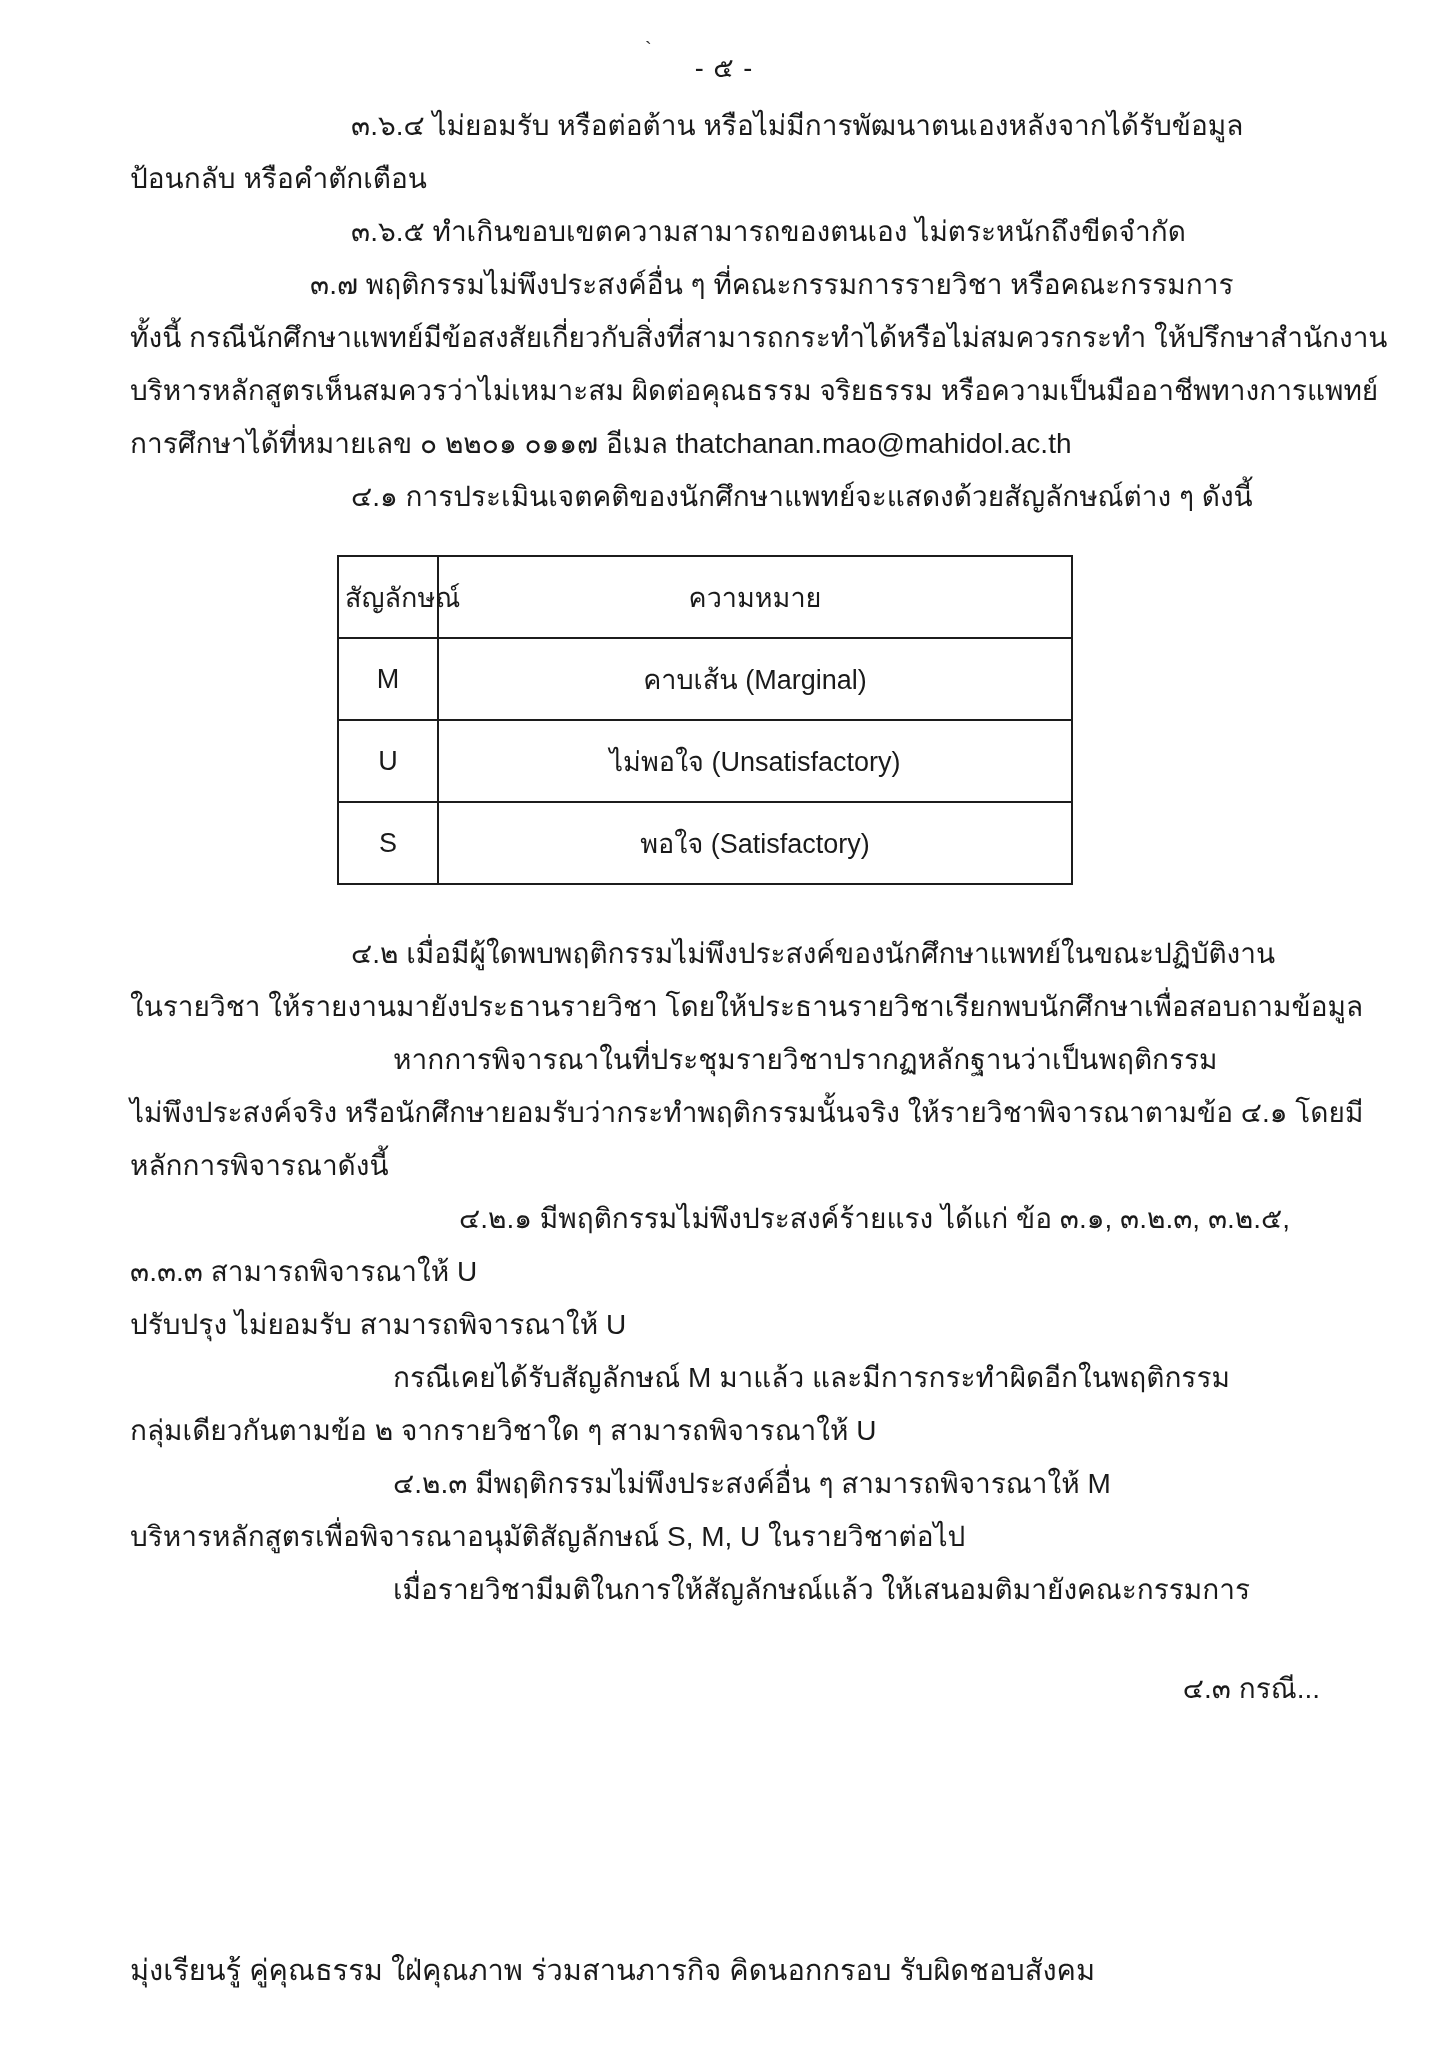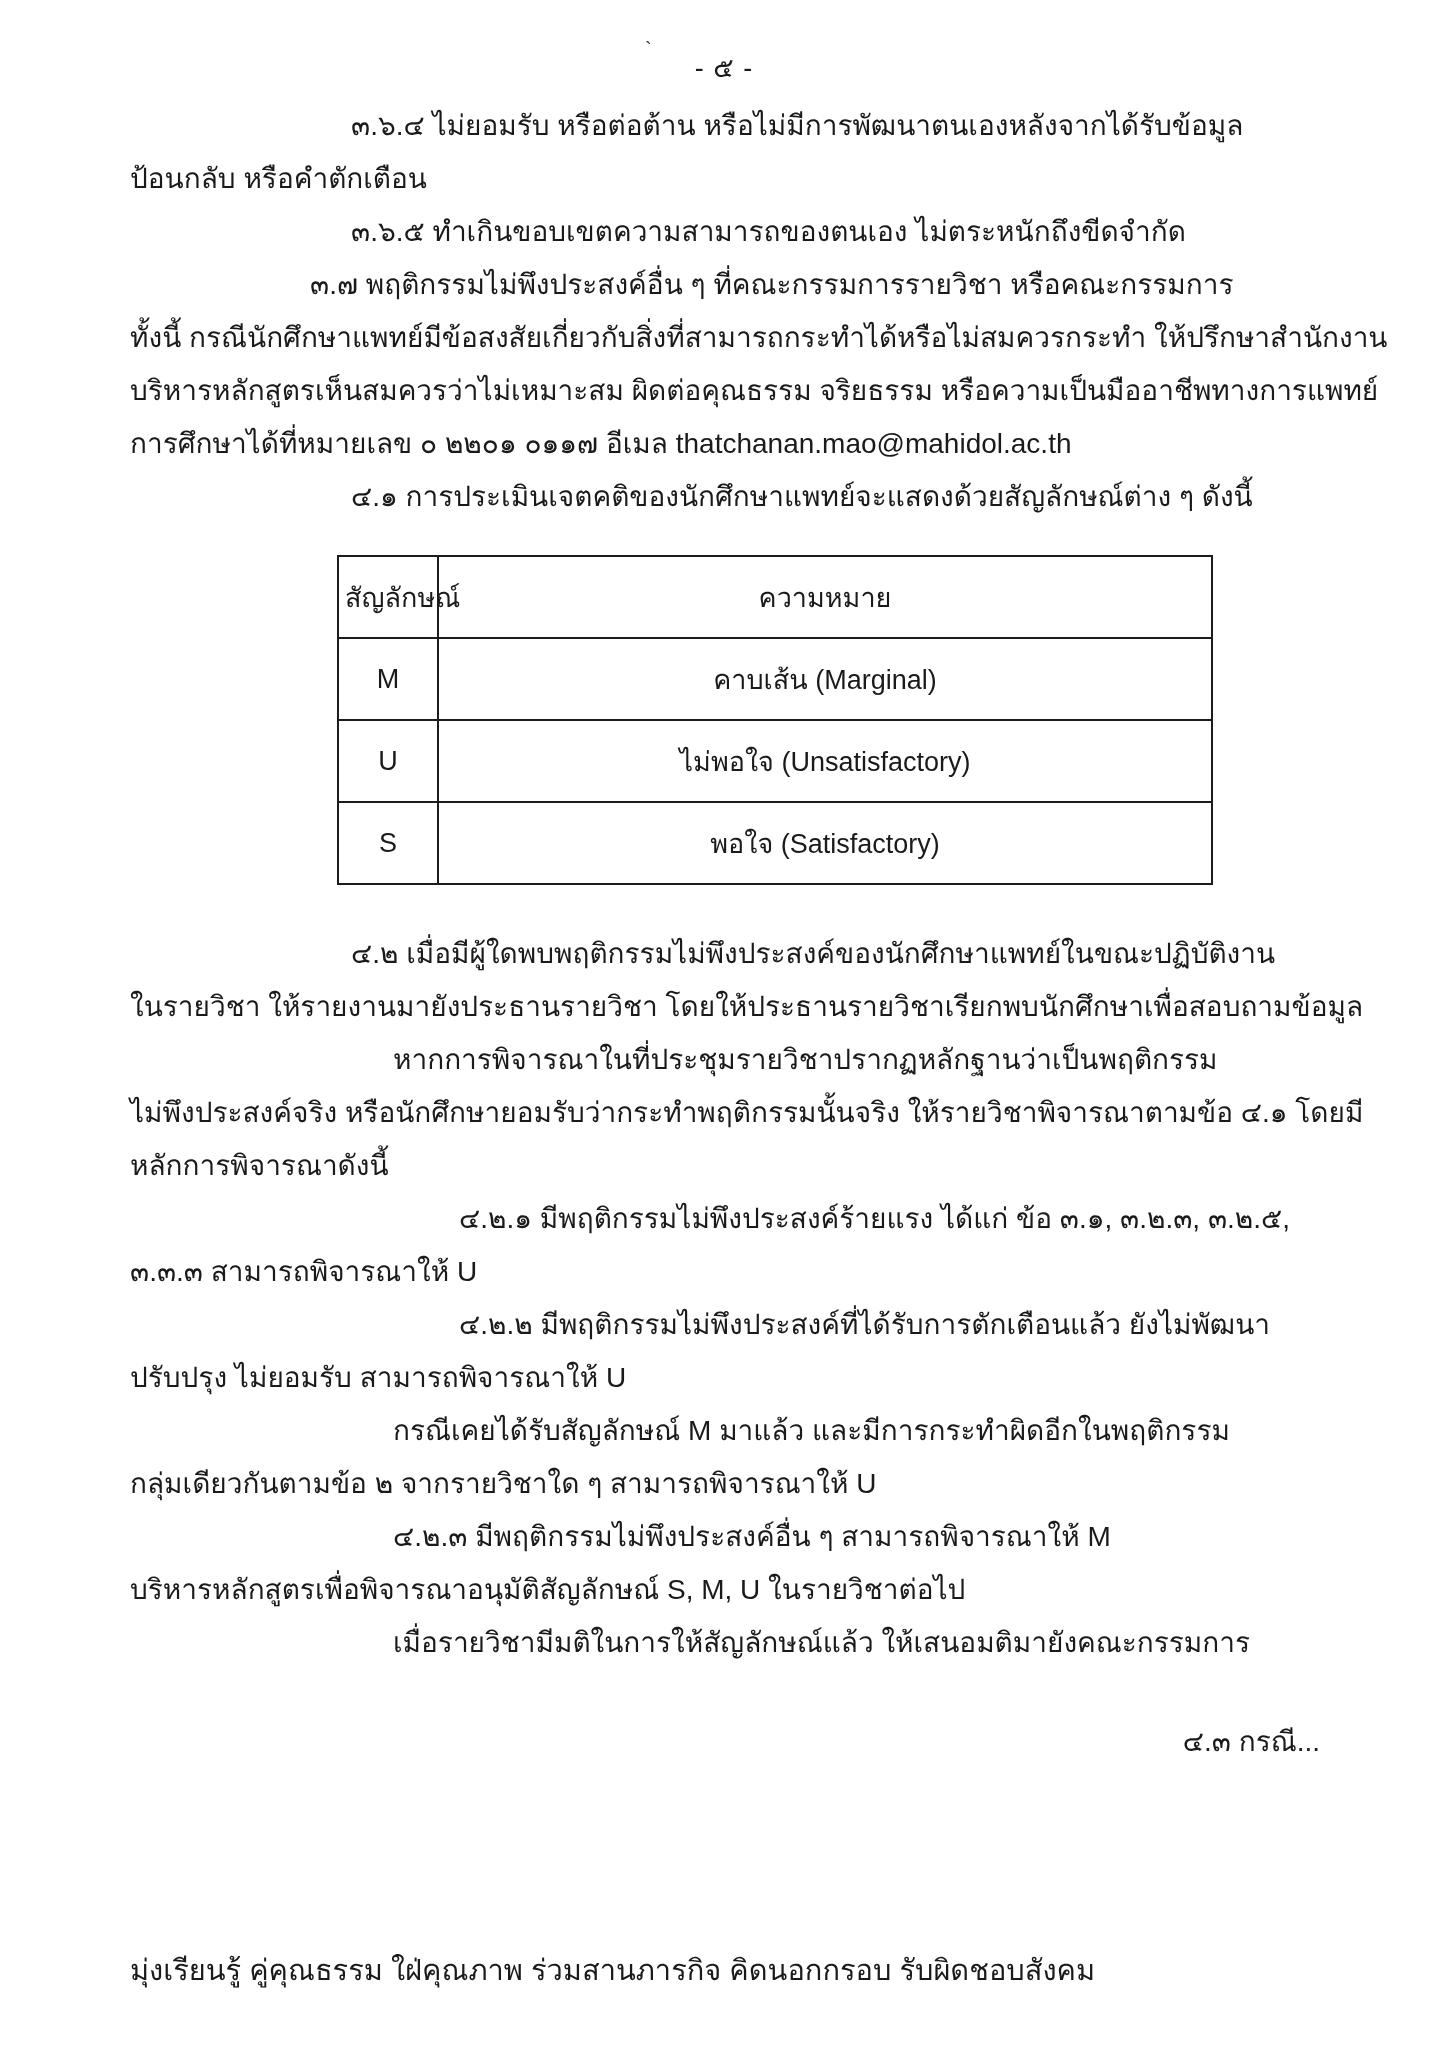--- a/index.html
+++ b/index.html
@@ -28,21 +28,21 @@
     white-space: nowrap;
   }
   .ind0 { padding-left: 0; }
   .ind1 { padding-left: 180px; }
   .ind2 { padding-left: 221px; }
   .ind3 { padding-left: 263px; }
   .ind4 { padding-left: 329px; }
   table.symbols {
     border-collapse: collapse;
     margin: 32px 0 42px 207px;
-    width: 876px;
+    width: 736px;
     table-layout: fixed;
   }
   table.symbols th, table.symbols td {
     border: 2px solid #1c1c1c;
     height: 80px;
     text-align: center;
     vertical-align: middle;
     font-weight: normal;
     font-size: 27px;
     padding: 0 6px;
@@ -121,21 +121,20 @@
     </table>
 
     <div id="lines-after">
         <div class="line ind2">๔.๒ เมื่อมีผู้ใดพบพฤติกรรมไม่พึงประสงค์ของนักศึกษาแพทย์ในขณะปฏิบัติงาน</div>
         <div class="line ind0">ในรายวิชา ให้รายงานมายังประธานรายวิชา โดยให้ประธานรายวิชาเรียกพบนักศึกษาเพื่อสอบถามข้อมูล</div>
         <div class="line ind3">หากการพิจารณาในที่ประชุมรายวิชาปรากฏหลักฐานว่าเป็นพฤติกรรม</div>
         <div class="line ind0">ไม่พึงประสงค์จริง หรือนักศึกษายอมรับว่ากระทำพฤติกรรมนั้นจริง ให้รายวิชาพิจารณาตามข้อ ๔.๑ โดยมี</div>
         <div class="line ind0">หลักการพิจารณาดังนี้</div>
         <div class="line ind4">๔.๒.๑ มีพฤติกรรมไม่พึงประสงค์ร้ายแรง ได้แก่ ข้อ ๓.๑, ๓.๒.๓, ๓.๒.๕,</div>
         <div class="line ind0">๓.๓.๓ สามารถพิจารณาให้ U</div>
-        <div class="line ind4">๔.๒.๒ มีพฤติกรรมไม่พึงประสงค์ที่ได้รับการตักเตือนแล้ว ยังไม่พัฒนา</div>
         <div class="line ind0">ปรับปรุง ไม่ยอมรับ สามารถพิจารณาให้ U</div>
         <div class="line ind3">กรณีเคยได้รับสัญลักษณ์ M มาแล้ว และมีการกระทำผิดอีกในพฤติกรรม</div>
         <div class="line ind0">กลุ่มเดียวกันตามข้อ ๒ จากรายวิชาใด ๆ สามารถพิจารณาให้ U</div>
         <div class="line ind3">๔.๒.๓ มีพฤติกรรมไม่พึงประสงค์อื่น ๆ สามารถพิจารณาให้ M</div>
         <div class="line ind0">บริหารหลักสูตรเพื่อพิจารณาอนุมัติสัญลักษณ์ S, M, U ในรายวิชาต่อไป</div>
         <div class="line ind3">เมื่อรายวิชามีมติในการให้สัญลักษณ์แล้ว ให้เสนอมติมายังคณะกรรมการ</div>
       </div>
 
     <div class="continuation">๔.๓ กรณี...</div>
   </div>

